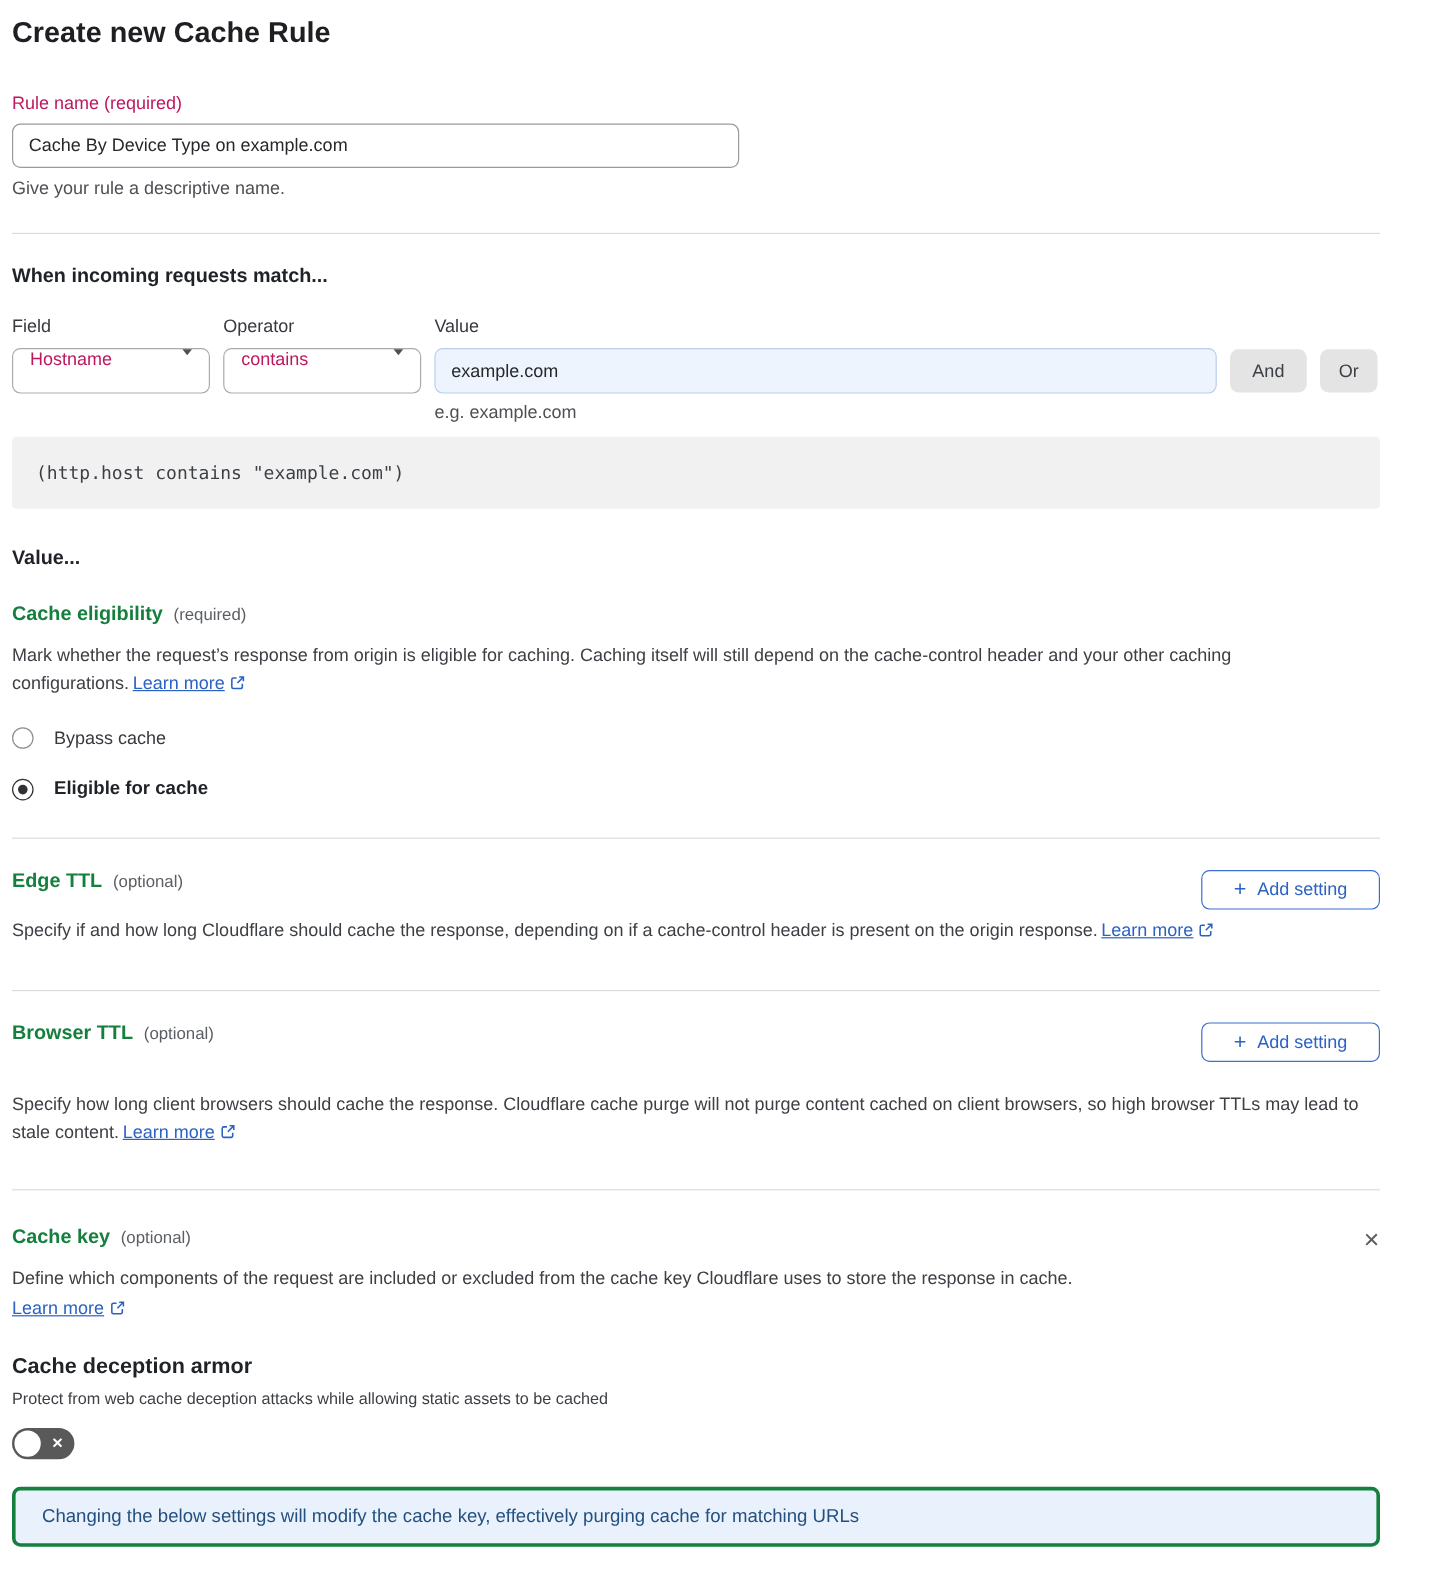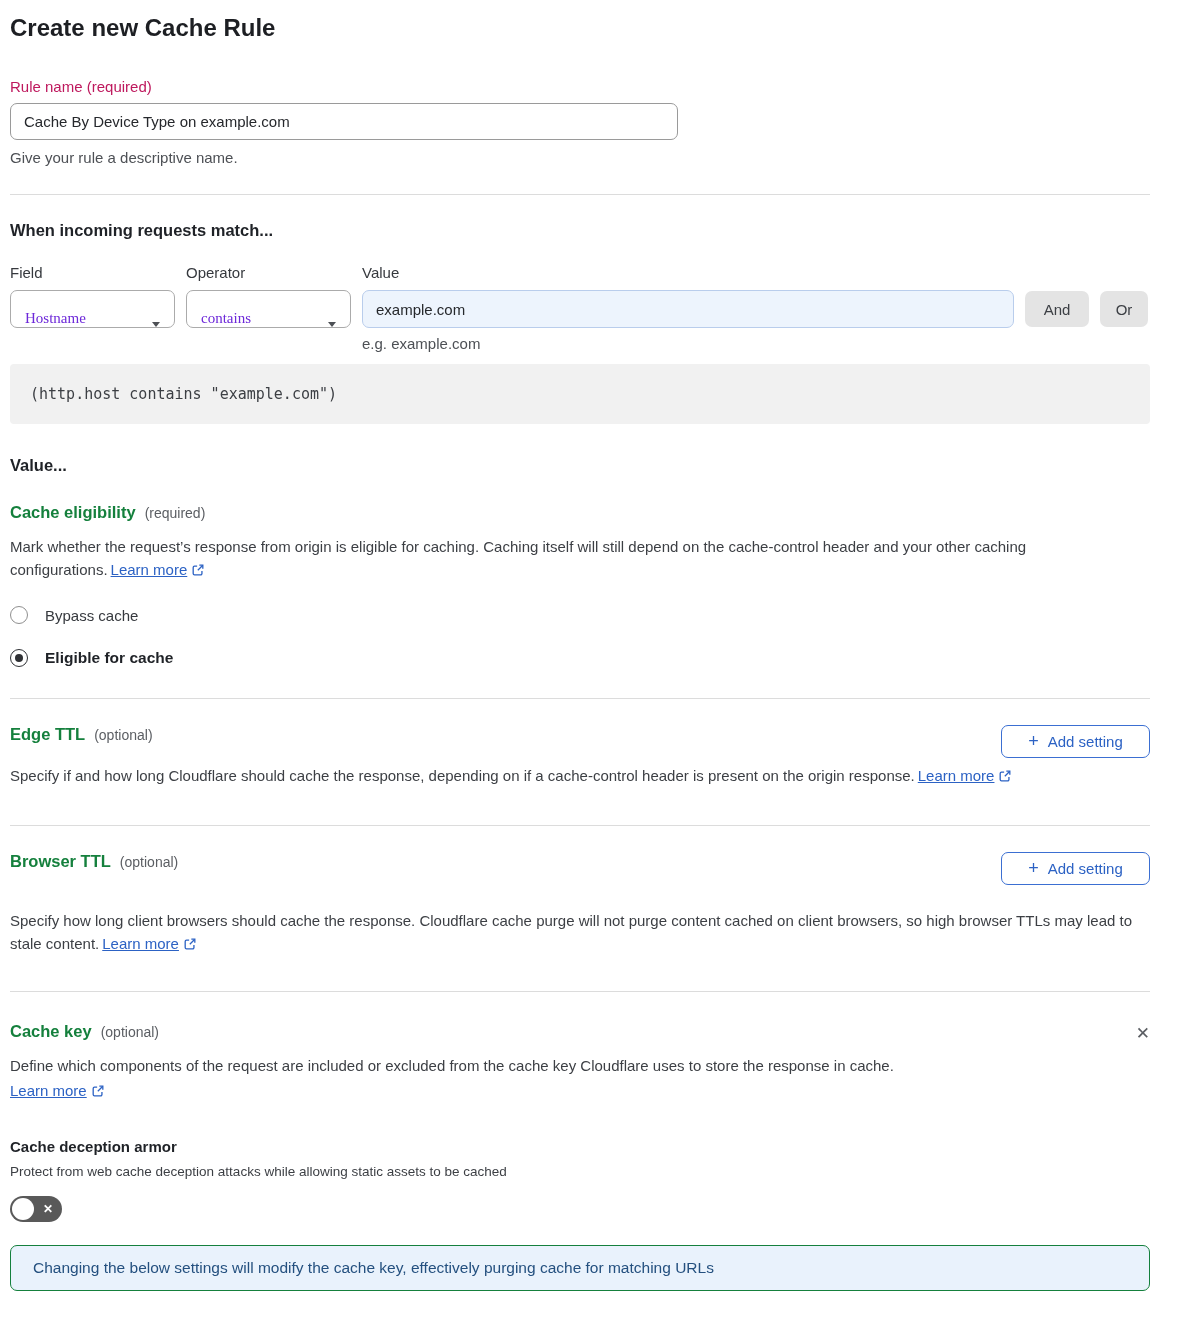--- a/index.html
+++ b/index.html
@@ -9,42 +9,42 @@
     color:#36393e;
     width:1200px;
   }
   .container { padding:14px 50px 26px 10px; }
 
   h1.page-title { font-size:24px; font-weight:bold; color:#1d1f23; margin:0 0 36px 0; }
 
   .field-label { font-size:15px; color:#be185d; margin-bottom:8px; }
 
   .text-input {
-    width:668px; height:37px; border:1px solid #9a9a9a; border-radius:7px;
+    width:606px; height:37px; border:1px solid #9a9a9a; border-radius:7px;
     padding:0 13px; font-size:15px; color:#26282c; background:#fff;
     font-family:"Liberation Sans", sans-serif;
   }
   .helper { font-size:15px; color:#4d5055; margin-top:9px; }
 
   hr.divider { border:none; border-top:1px solid #dcdcdc; margin:28px 0 0 0; }
 
   h2.section-heading { font-size:16.5px; font-weight:bold; color:#1f2227; margin:26px 0 0 0; }
 
   .match-labels, .match-controls {
     display:grid; grid-template-columns:165px 165px 652px 64px 48px;
     column-gap:11px; align-items:center;
   }
   .match-labels { margin-top:24px; font-size:15px; color:#36393e; }
   .match-controls { margin-top:9px; }
   .match-controls > * { align-self:start; }
 
   .select {
     height:38px; border:1px solid #ababab; border-radius:7px; background:#fff;
-    display:flex; align-items:flex-end; justify-content:space-between;
-    padding:0 14px; font-size:15px; color:#6d28d9; cursor:pointer;font-family:Liberation Serif, serif;
+    display:flex; align-items:flex-start; justify-content:space-between;
+    padding:0 14px; font-size:15px; color:#be185d; cursor:pointer;
   }
   .chevron {
     width:0; height:0; border-left:4.5px solid transparent;
     border-right:4.5px solid transparent; border-top:5.5px solid #4d5055;
   }
   .value-input {
     height:38px; width:652px; border:1px solid #b9cdec; border-radius:7px;
     background:#edf4fd; padding:0 13px; font-size:15px; color:#26282c;
     font-family:"Liberation Sans", sans-serif;
   }
@@ -87,32 +87,32 @@
   .add-setting-btn {
     display:flex; align-items:center; justify-content:center; gap:9px;
     width:149px; height:33px; border:1px solid #3b6fd2; border-radius:7px;
     background:#fff; color:#2c62c4; font-size:15px; cursor:pointer;
     font-family:"Liberation Sans", sans-serif;
   }
   .plus-glyph { font-size:18px; line-height:1; font-weight:400; margin-top:-2px; }
 
   .close-btn { font-size:17px; color:#5b5e63; cursor:pointer; background:none; border:none; padding:0; line-height:1; margin-top:3px; }
 
-  .subsect-title { font-size:15px; font-weight:bold; color:#1f2227; margin-top:36px; }
+  .subsect-title { font-size:18px; font-weight:bold; color:#1f2227; margin-top:26px; }
   .subsect-desc { font-size:13.5px; color:#3c3f44; margin-top:9px; }
 
   .toggle { position:relative; width:52px; height:26px; border-radius:13px; margin-top:17px; cursor:pointer; }
   .toggle.off { background:#595959; }
   .toggle .knob { position:absolute; top:2px; width:22px; height:22px; border-radius:50%; background:#fff; }
   .toggle.off .knob { left:2px; }
   .toggle .glyph { position:absolute; top:0; height:26px; display:flex; align-items:center; color:#fff; font-size:12px; font-weight:bold; }
   .toggle.off .glyph { right:9px; }
 
   .notice-banner {
-    margin-top:23px; background:#e9f2fc; border:1px solid #15803d; border-radius:7px;
+    margin-top:23px; background:#e9f2fc; border:3px solid #15803d; border-radius:7px;
     padding:13px 22px; font-size:15.5px; color:#24507f;
   }
 </style>
 </head>
 <body>
 
 <div class="container">
 
   <h1 class="page-title">Create new Cache Rule</h1>
 

